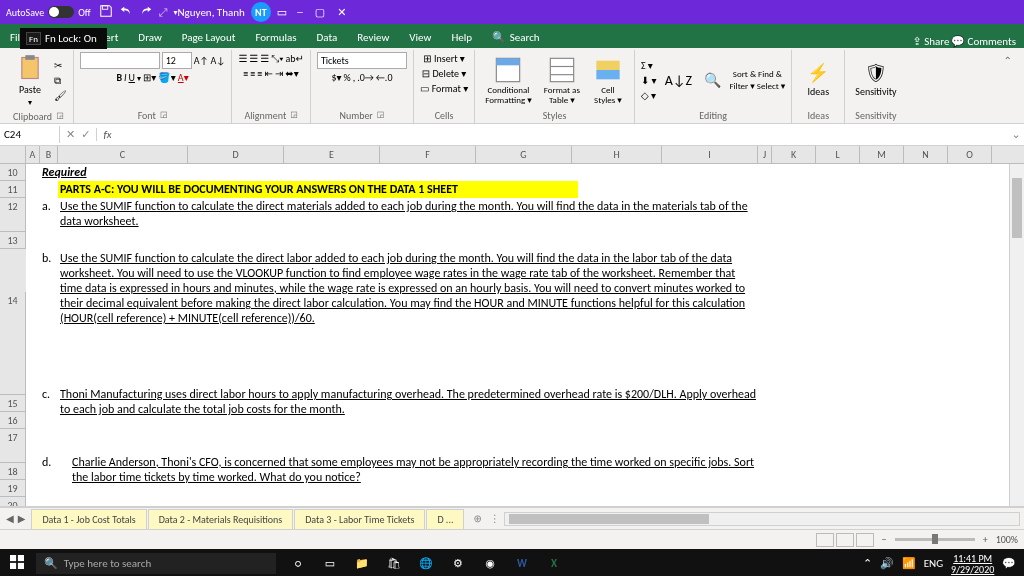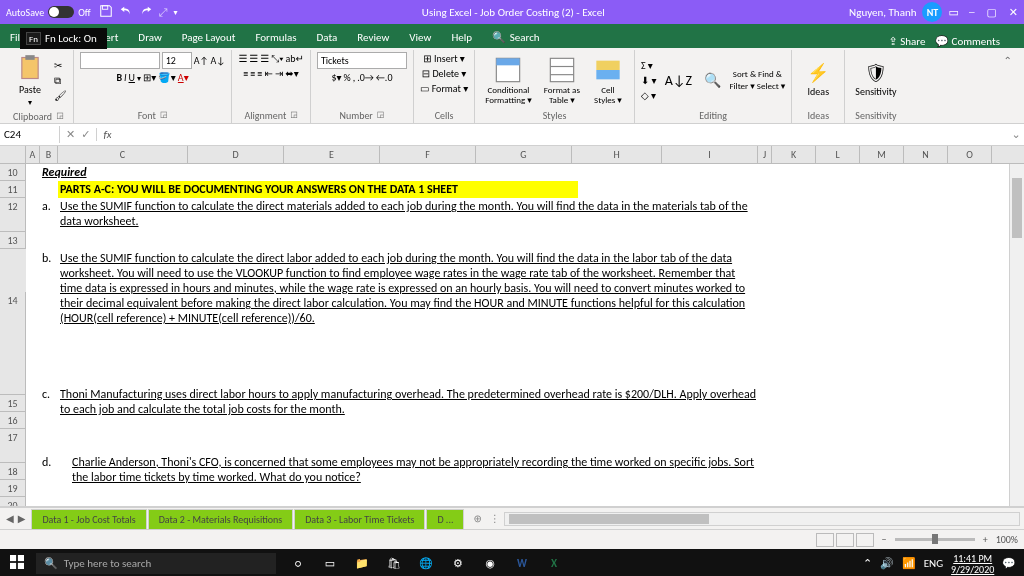--- a/index.html
+++ b/index.html
@@ -1,35 +1,35 @@
 <!DOCTYPE html>
 <html><head>
 <meta charset="utf-8">
 <style>
 * { margin: 0; padding: 0; box-sizing: border-box; font-family: "Segoe UI", Calibri, sans-serif; }
 body { width: 1024px; height: 576px; overflow: hidden; background: #fff; font-size: 11px; }
 
 
-.title-bar { height: 24px; background: #8b5cf6; display: flex; align-items: center; color: #fff; padding: 0 6px; }
+.title-bar { height: 24px; background: #6d28d9; display: flex; align-items: center; color: #fff; padding: 0 6px; }
 .autosave { display: flex; align-items: center; gap: 4px; font-size: 10px; }
 .toggle { width: 26px; height: 12px; background: #333; border-radius: 6px; position: relative; display: inline-block; }
 .toggle::after { content: ""; width: 10px; height: 10px; background: #fff; border-radius: 50%; position: absolute; top: 1px; left: 1px; }
 .qat { display: flex; gap: 6px; margin-left: 8px; align-items: center; }
 .qat svg, .win-btn svg { fill: #fff; }
 .title-text { flex: 1; text-align: center; font-size: 11px; }
 .user { display: flex; align-items: center; gap: 6px; }
 .avatar { width: 20px; height: 20px; border-radius: 50%; background: #1a9cff; display: flex; align-items: center; justify-content: center; font-size: 10px; font-weight: bold; }
 .win-btns { display: flex; gap: 12px; margin-left: 10px; }
 
 
 .ribbon-tabs { height: 24px; background: #217346; display: flex; align-items: flex-end; color: #fff; font-size: 11px; position: relative; }
 .tab { padding: 4px 10px; cursor: pointer; }
 .fn-lock { position: absolute; left: 20px; top: 28px; background: #0a0a0a; color: #fff; padding: 4px 10px 4px 6px; font-size: 11px; display: flex; align-items: center; gap: 4px; z-index: 10; }
 .fn-badge { background: #1a1a1a; border: 1px solid #444; padding: 0 2px; font-size: 9px; }
-.share-comments { margin-left: auto; display: flex; gap: 10px; padding-right: 24px; align-items: center; }
+.share-comments { margin-left: auto; display: flex; gap: 2px; padding-right: 8px; align-items: center; }
 
 
 .ribbon { height: 76px; background: #f3f2f1; border-bottom: 1px solid #d0d0d0; display: flex; padding: 2px 4px 0 4px; font-size: 10px; }
 .group { border-right: 1px solid #d0d0d0; padding: 2px 6px 0 6px; display: flex; flex-direction: column; justify-content: space-between; }
 .group-label { text-align: center; font-size: 10px; color: #666; padding: 1px 0; display: flex; justify-content: center; gap: 4px; }
 .group-body { display: flex; align-items: center; gap: 4px; flex: 1; }
 .btn { display: flex; flex-direction: column; align-items: center; gap: 1px; padding: 2px 4px; cursor: pointer; }
 .btn-lg { min-width: 40px; }
 .btn-row { display: flex; gap: 2px; align-items: center; }
 .rb-icon-lg { width: 28px; height: 28px; }
@@ -60,21 +60,21 @@
 .cell { position: absolute; line-height: 15px; padding: 1px 2px; white-space: nowrap; }
 .cell.wrap { white-space: normal; text-decoration: underline; }
 .vscroll { position: absolute; right: 0; top: 0; bottom: 0; width: 15px; background: #f0f0f0; border-left: 1px solid #d0d0d0; }
 .vthumb { position: absolute; left: 2px; right: 2px; top: 14px; height: 60px; background: #c0c0c0; }
 
 
 .sheet-strip { height: 22px; background: #f3f2f1; display: flex; align-items: center; border-top: 1px solid #d0d0d0; font-size: 10px; }
 .nav-btns { padding: 0 6px; display: flex; gap: 4px; color: #666; }
 .sheet-tab { padding: 3px 10px; border: 1px solid #d0d0d0; border-bottom: none; background: #fff; color: #217346; margin-right: 1px; }
 .sheet-tab.active { background: #fff; border-bottom: 2px solid #217346; font-weight: bold; }
-.sheet-tab.inactive { background: #84cc16; color: #444; }
+.sheet-tab.inactive { background: #fef9c3; color: #444; }
 .hscroll { flex: 1; margin: 0 4px; height: 14px; background: #f0f0f0; border: 1px solid #d0d0d0; position: relative; }
 .hthumb { position: absolute; left: 4px; width: 200px; top: 1px; bottom: 1px; background: #c0c0c0; }
 
 
 .status-bar { height: 20px; background: #f3f2f1; border-top: 1px solid #d0d0d0; display: flex; align-items: center; font-size: 10px; color: #555; padding: 0 6px; justify-content: flex-end; gap: 8px; }
 .views { display: flex; gap: 2px; }
 .view-btn { width: 18px; height: 14px; border: 1px solid #bbb; }
 .zoom-slider { width: 80px; height: 3px; background: #bbb; position: relative; }
 .zoom-slider::after { content: ""; width: 6px; height: 10px; background: #777; position: absolute; left: 37px; top: -4px; }
 
@@ -106,21 +106,20 @@
         </svg></span>
     <span><svg width="14" height="14" viewBox="0 0 16 16">
           <path d="M6 3L2 6l4 3V7c3 0 6 1 6 5 1-6-3-7-6-7z" fill="#fff"></path>
         </svg></span>
     <span><svg width="14" height="14" viewBox="0 0 16 16">
           <path d="M10 3l4 3-4 3V7c-3 0-6 1-6 5-1-6 3-7 6-7z" fill="#fff"></path>
         </svg></span>
     <span style="opacity:.7">⤢</span>
     <span class="chev">▾</span>
   </div>
-  <div class="title-text">Using Excel - Job Order Costing (2) - Excel</div>
   <div class="user">
     <span>Nguyen, Thanh</span>
     <span class="avatar">NT</span>
     <span>▭</span>
   </div>
   <div class="win-btns">
     <span>─</span>
     <span>▢</span>
     <span>✕</span>
   </div>

